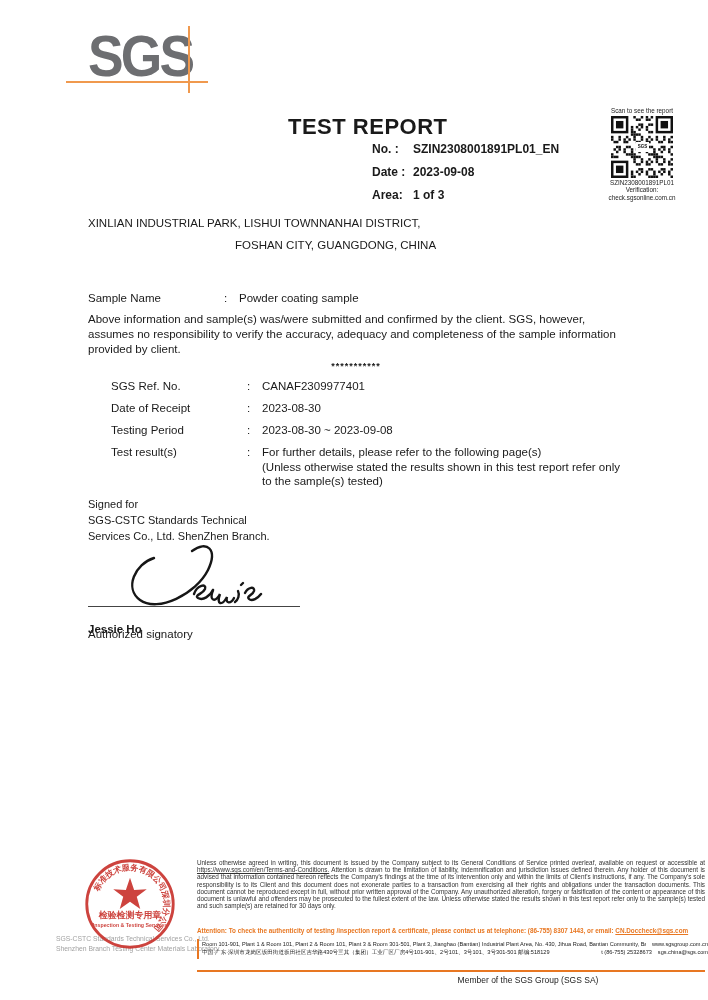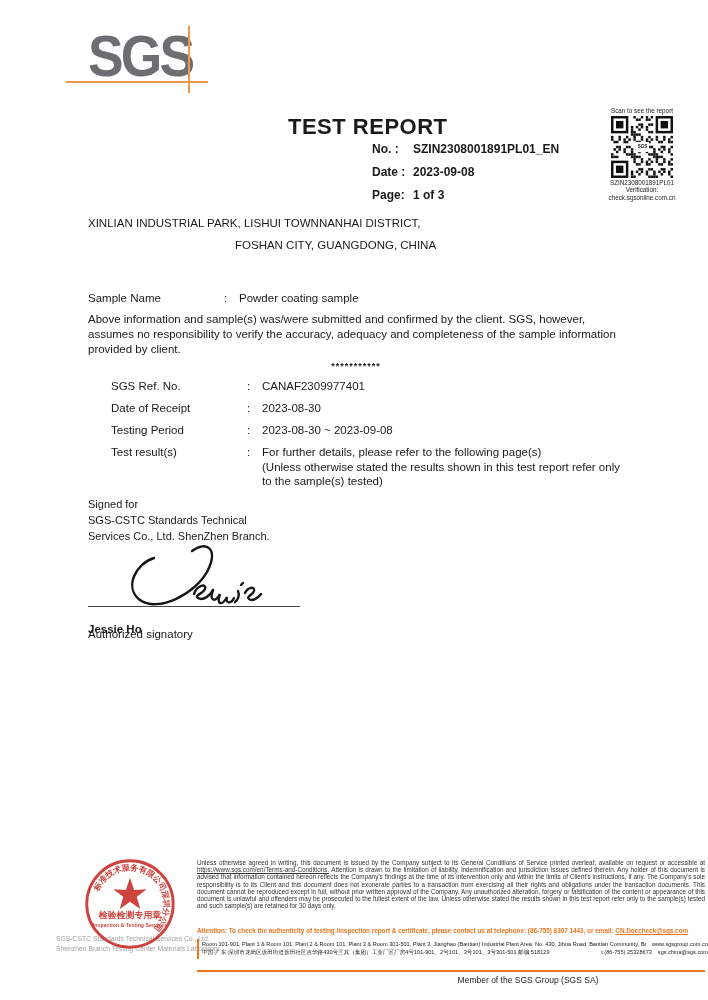--- a/index.html
+++ b/index.html
@@ -80,21 +80,21 @@
   <div class="meta">
     <div class="meta-row">
       <span class="meta-label">No. :</span>
       <span class="meta-value">SZIN2308001891PL01_EN</span>
     </div>
     <div class="meta-row">
       <span class="meta-label">Date :</span>
       <span class="meta-value">2023-09-08</span>
     </div>
     <div class="meta-row">
-      <span class="meta-label">Page:</span>
+      <span class="meta-label">Area:</span>
       <span class="meta-value">1 of 3</span>
     </div>
   </div>
 
   <div class="qr-block">
     <div>Scan to see the report</div>
     <div class="qr-box">
       <div id="qr-svg"><svg width="62" height="62" viewBox="0 0 62 62">
             <rect x="0" y="19.84" width="2.48" height="2.48" fill="#111"></rect>
             <rect x="0" y="22.32" width="2.48" height="2.48" fill="#111"></rect>

